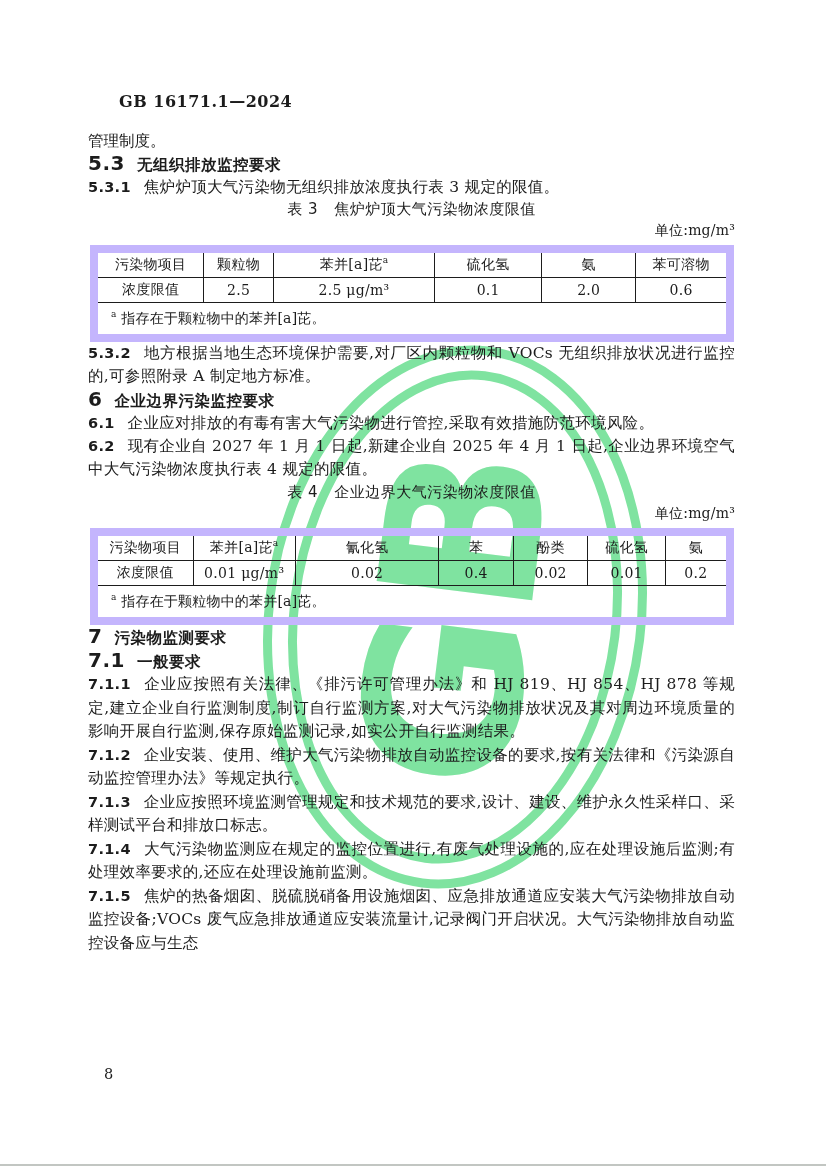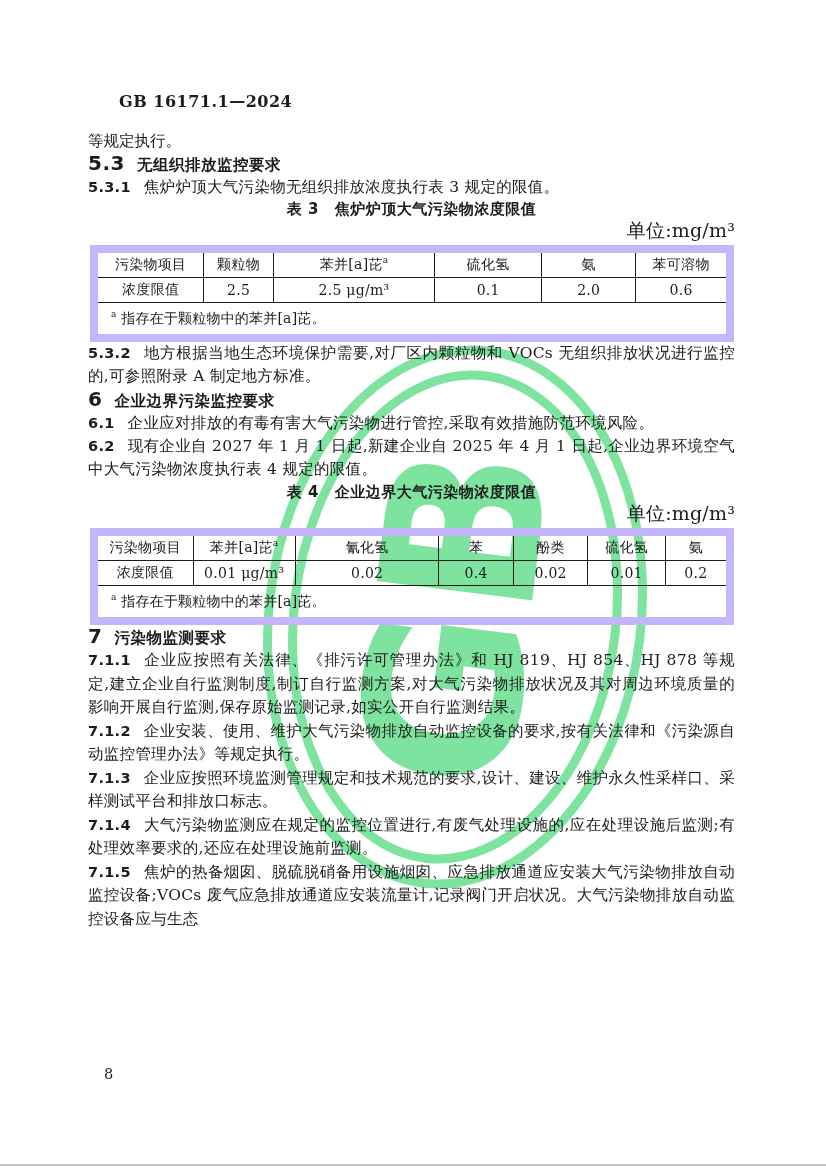--- a/index.html
+++ b/index.html
@@ -33,26 +33,26 @@
     font-family:"DejaVu Sans","Liberation Sans",sans-serif;
     font-weight:bold;font-size:15.5px;line-height:22px;
     letter-spacing:.5px;
   }
   .heading .num{margin-right:12px;font-size:20px;}
   .h53{margin-top:16px;}
   .p531{margin-top:6px;line-height:22px;}
   .caption{
     text-align:center;
     font-family:"DejaVu Sans","Liberation Sans",sans-serif;
-    font-weight:bold;font-size:15px;line-height:22px;letter-spacing:.5px;
+    font-weight:normal;font-size:15px;line-height:22px;letter-spacing:.5px;
   }
   .caption .cap-label{margin-right:16px;}
   .caption3{margin-top:10px;}
   .unit{
-    text-align:right;font-size:19px;line-height:20px;letter-spacing:.2px;
+    text-align:right;font-size:14px;line-height:20px;letter-spacing:.2px;
   }
   .unit3{margin-top:6px;}
   .p532{margin-top:18px;}
   .h6{margin-top:9px;}
   .p61{margin-top:18px;}
   .caption4{margin-top:1px;}
   .unit4{margin-top:4px;}
   .h7{margin-top:47px;}
   .h71{margin-top:23px;}
   .p711{margin-top:1px;}
@@ -92,21 +92,21 @@
       <ellipse cx="455" cy="617" rx="186" ry="268" fill="none" stroke-width="9" stroke="#7fe3a0"></ellipse>
       <ellipse cx="455" cy="617" rx="161" ry="243" fill="none" stroke-width="9" stroke="#7fe3a0"></ellipse>
       <text x="455" y="617" transform="rotate(-90 455 617)" text-anchor="middle" dominant-baseline="central" font-family="DejaVu Sans, Liberation Sans, sans-serif" font-weight="bold" font-size="215" fill="#7fe3a0">GB</text>
     </g>
   </svg>
 
   <div class="doc-code">GB 16171.1—2024</div>
 
   <div class="flow">
 
-    <p class="intro">等规定执行。</p>
+    <p class="intro">管理制度。</p>
 
     <p class="heading h53"><span class="num">5.3</span><span>无组织排放监控要求</span></p>
 
     <p class="para p531"><span class="num">5.3.1</span><span>焦炉炉顶大气污染物无组织排放浓度执行表 3 规定的限值。</span></p>
 
     <p class="caption caption3"><span class="cap-label">表 3</span><span>焦炉炉顶大气污染物浓度限值</span></p>
 
     <p class="unit unit3">单位:mg/m³</p>
 
     <table class="limits">
@@ -183,20 +183,21 @@
         <td>0.2</td>
       </tr>
       <tr>
         <td class="fnote" colspan="7"><sup>a</sup> <span>指存在于颗粒物中的苯并[a]芘。</span></td>
       </tr>
     </tbody>
       </table>
 
     <p class="heading h7"><span class="num">7</span><span>污染物监测要求</span></p>
 
+    <p class="heading h71"><span class="num">7.1</span><span>一般要求</span></p>
 
     <p class="para para-tight p711"><span class="num">7.1.1</span><span>企业应按照有关法律、《排污许可管理办法》和 HJ 819、HJ 854、HJ 878 等规定,建立企业自行监测制度,制订自行监测方案,对大气污染物排放状况及其对周边环境质量的影响开展自行监测,保存原始监测记录,如实公开自行监测结果。</span></p>
 
     <p class="para para-tight"><span class="num">7.1.2</span><span>企业安装、使用、维护大气污染物排放自动监控设备的要求,按有关法律和《污染源自动监控管理办法》等规定执行。</span></p>
 
     <p class="para para-tight"><span class="num">7.1.3</span><span>企业应按照环境监测管理规定和技术规范的要求,设计、建设、维护永久性采样口、采样测试平台和排放口标志。</span></p>
 
     <p class="para para-tight"><span class="num">7.1.4</span><span>大气污染物监测应在规定的监控位置进行,有废气处理设施的,应在处理设施后监测;有处理效率要求的,还应在处理设施前监测。</span></p>
 
     <p class="para para-tight"><span class="num">7.1.5</span><span>焦炉的热备烟囱、脱硫脱硝备用设施烟囱、应急排放通道应安装大气污染物排放自动监控设备;VOCs 废气应急排放通道应安装流量计,记录阀门开启状况。大气污染物排放自动监控设备应与生态</span></p>

